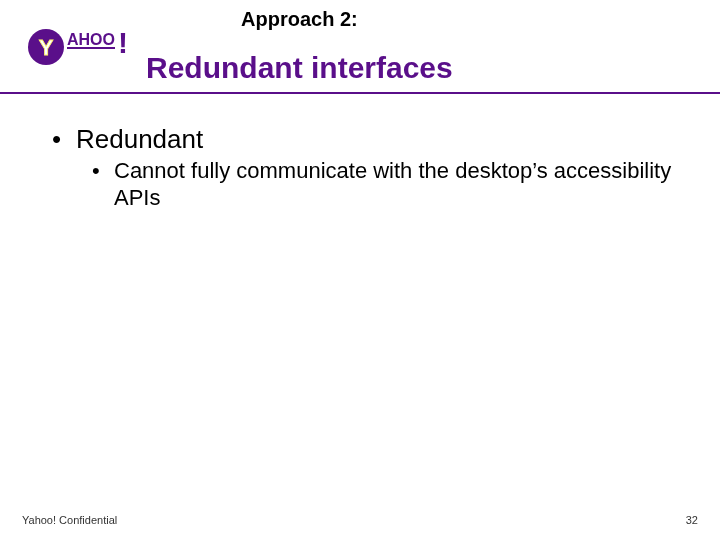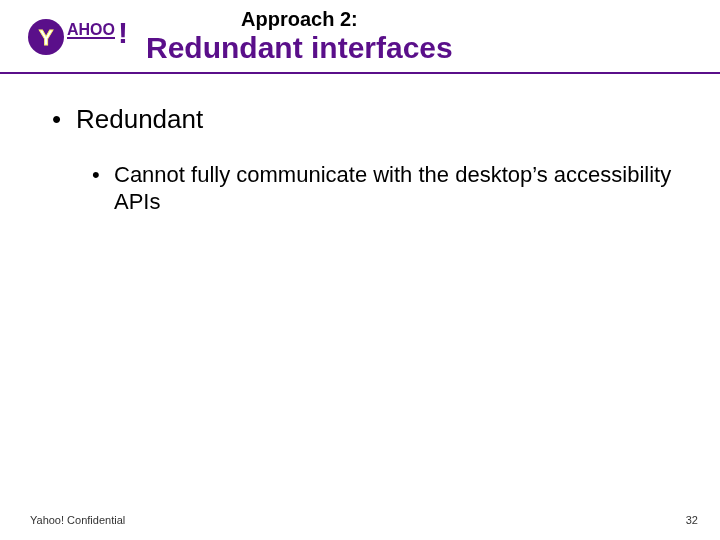--- a/index.html
+++ b/index.html
@@ -2,29 +2,29 @@
 <html><head>
 <meta charset="utf-8">
 <style>
   * { margin: 0; padding: 0; box-sizing: border-box; }
   html, body { width: 720px; height: 540px; font-family: Arial, Helvetica, sans-serif; background: #fff; color: #000; }
   .slide { position: relative; width: 720px; height: 540px; }
   .header { display: flex; align-items: center; padding: 8px 0 6px 22px; border-bottom: 2px solid #5a0f8a; }
   .logo { width: 110px; display: flex; align-items: center; justify-content: center; }
   .title-block { margin-left: 14px; text-align: center; }
   .kicker { font-size: 20px; font-weight: bold; color: #000; line-height: 1.15; }
-  .title { font-size: 30px; font-weight: bold; color: #5a0f8a; line-height: 1.15; }
+  .title { font-size: 30px; font-weight: bold; color: #5a0f8a; line-height: 1.15; margin-top: 20px; }
   .body { padding: 30px 48px 0 48px; }
   ul.level1 { list-style: none; }
   ul.level1 > li { font-size: 26px; }
   ul.level1 > li::before { content: "•"; display: inline-block; width: 24px; margin-left: 4px; }
-  ul.level2 { list-style: none; margin-top: 26px; margin-left: 44px; }
+  ul.level2 { list-style: none; margin-top: 2px; margin-left: 44px; }
   ul.level2 > li { font-size: 22px; line-height: 1.25; padding-left: 22px; text-indent: -22px; }
   ul.level2 > li::before { content: "•"; display: inline-block; width: 22px; text-indent: 0; }
-  .footer { position: absolute; bottom: 14px; left: 8px; right: 0; display: flex; justify-content: space-between; padding: 0 22px; font-size: 11px; color: #333; }
+  .footer { position: absolute; bottom: 14px; left: 0; right: 0; display: flex; justify-content: space-between; padding: 0 22px; font-size: 11px; color: #333; }
 </style>
 </head>
 <body>
 
 <div class="slide">
 
   <div class="header">
     <div class="logo">
       <svg width="105" height="56" viewBox="0 0 105 56">
         <circle cx="21" cy="28" r="18" fill="#5a0f8a"></circle>

